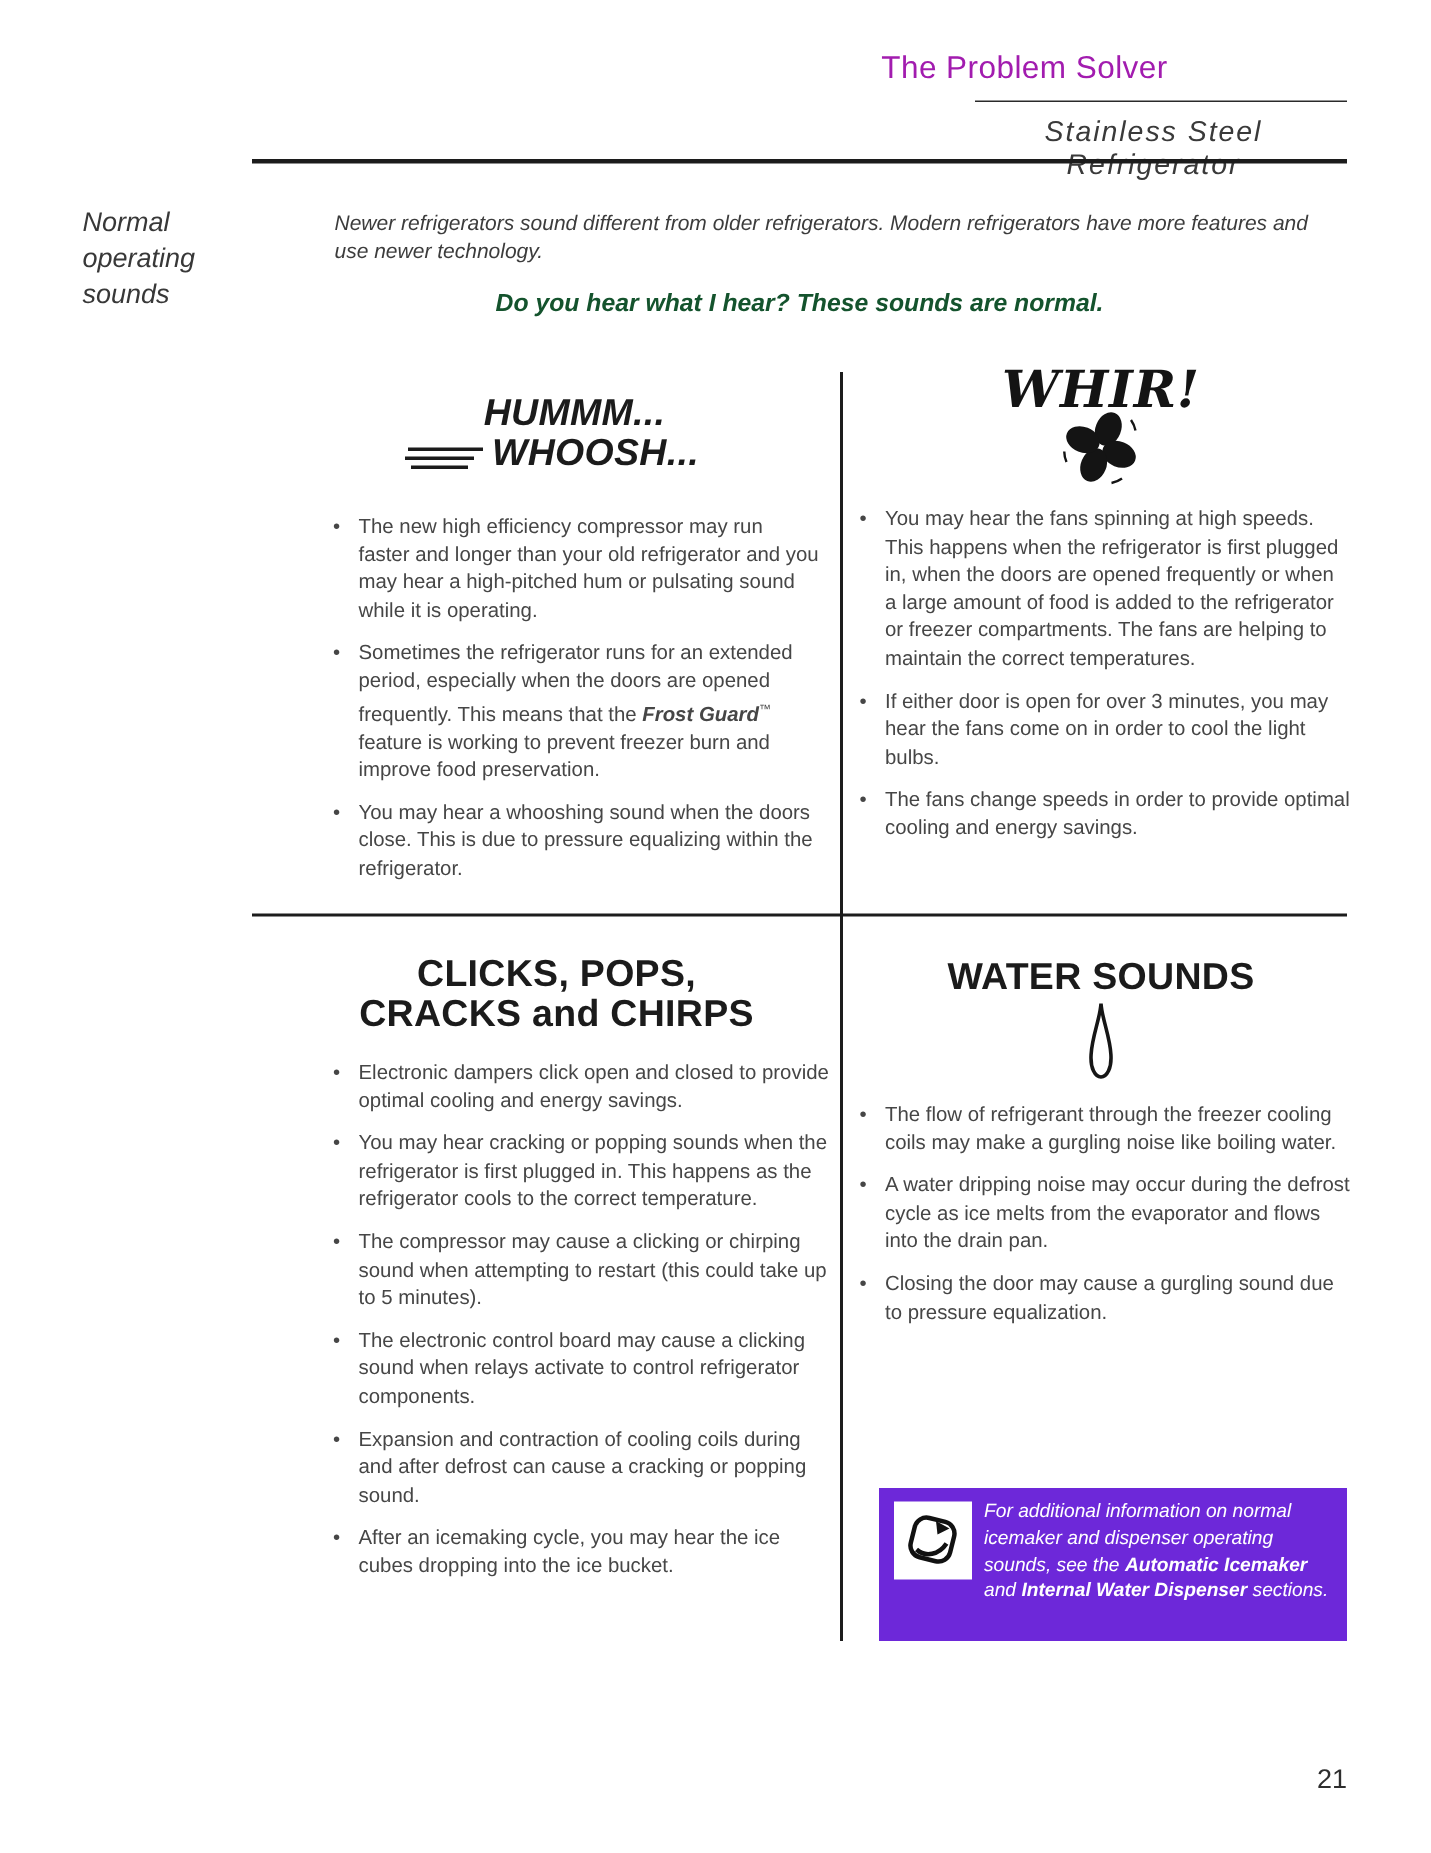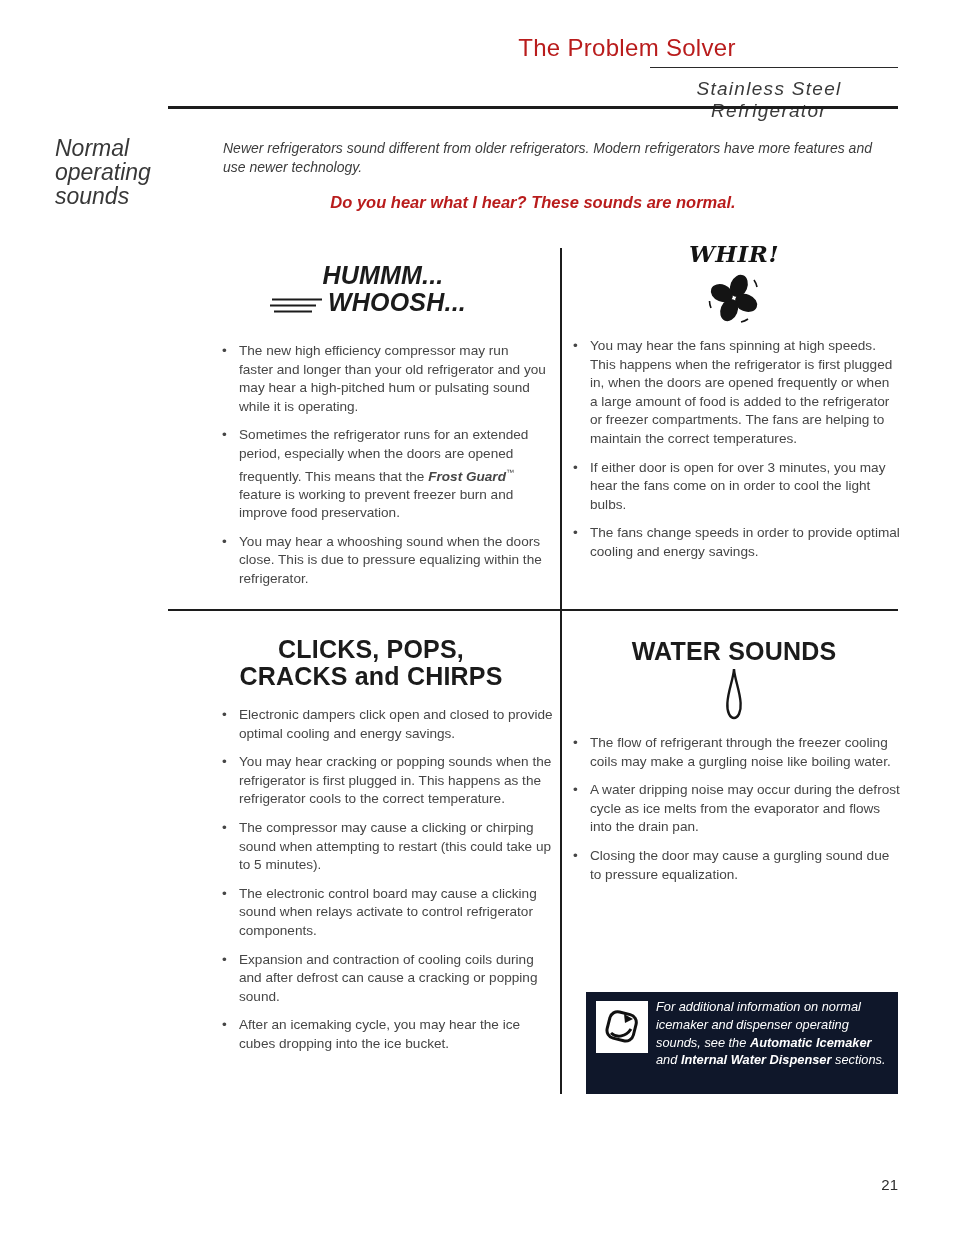--- a/index.html
+++ b/index.html
@@ -4,66 +4,66 @@
 <style>
   * { margin:0; padding:0; box-sizing:border-box; }
   html,body { background:#ffffff; }
   body {
     width:954px; height:1235px; position:relative; overflow:hidden;
     font-family:"Liberation Sans", sans-serif; color:#464646;
   }
   .abs { position:absolute; }
 
   
-  .doc-title { left:472px; top:34px; width:310px; text-align:center;
-    font-size:24px; font-weight:400; color:#b91c1c; letter-spacing:0.3px; }
+  .doc-title { left:528px; top:34px; width:310px; text-align:center;
+    font-size:21px; font-weight:400; color:#a21caf; letter-spacing:0.3px; }
   .rule-thin { left:650px; top:67px; width:248px; height:1px; background:#2a2a2a; }
   .doc-subtitle { left:640px; top:78px; width:258px; text-align:center;
     font-size:19px; font-style:italic; letter-spacing:1.3px; color:#3a3a3a; }
   .rule-thick { left:168px; top:106px; width:730px; height:3px; background:#1c1c1c; }
 
   
   .sidebar-title { left:55px; top:136px; width:105px;
-    font-size:23px; font-style:italic; line-height:24px; color:#383838; }
+    font-size:18px; font-style:italic; line-height:24px; color:#383838; }
   .intro-par { left:223px; top:139px; width:672px;
     font-size:14px; font-style:italic; line-height:18.5px; color:#3c3c3c; }
   .tagline { left:168px; top:193px; width:730px; text-align:center;
-    font-size:16.5px; font-style:italic; font-weight:bold; color:#b91c1c; }
+    font-size:16.5px; font-style:italic; font-weight:bold; color:#14532d; }
 
   
   .v-divider { left:560px; top:248px; width:2px; height:846px; background:#1c1c1c; }
   .h-divider { left:168px; top:609px; width:730px; height:2px; background:#1c1c1c; }
 
   
   .h-big { font-weight:bold; font-size:25px; line-height:27px;
     color:#1b1b1b; text-align:center; letter-spacing:0.2px; }
   .h-italic { font-style:italic; }
   .whir-title { font-family:"DejaVu Serif", serif; font-style:italic; font-weight:bold;
-    font-size:23px; color:#141414; text-align:center; letter-spacing:0.5px; }
+    font-size:34px; color:#141414; text-align:center; letter-spacing:0.5px; }
   .icon-row { text-align:center; }
   .whoosh-wrap { position:relative; display:inline-block;margin-left:28px; }
   .speed-lines { position:absolute; left:-58px; top:8px; }
 
   
   .bullets { font-size:13.6px; line-height:18.6px; color:#464646; }
   .bullet { display:flex; margin-bottom:10px; }
   .bullet::before { content:"\2022"; flex:0 0 17px; color:#464646; }
   .bi { font-weight:bold; font-style:italic; }
   sup.tm { font-size:8px; vertical-align:super; }
 
   
-  .note-box { left:586px; top:992px; width:312px; height:102px; background:#0f172a; }
+  .note-box { left:586px; top:992px; width:312px; height:102px; background:#6d28d9; }
   .note-icon-tile { position:absolute; left:10px; top:9px; width:52px; height:52px;
     background:#ffffff; display:flex; align-items:center; justify-content:center; }
   .note-text { position:absolute; left:70px; top:6px; width:236px;
     font-size:12.8px; font-style:italic; line-height:17.8px; color:#ffffff; }
   .note-text b { font-weight:bold; }
 
   .page-num { left:870px; top:1176px; width:28px; text-align:right;
-    font-size:15px; color:#2e2e2e; }
+    font-size:18px; color:#2e2e2e; }
 </style>
 </head>
 <body>
 
 <div class="abs doc-title">The Problem Solver</div>
 <div class="abs rule-thin"></div>
 <div class="abs doc-subtitle">Stainless Steel Refrigerator</div>
 <div class="abs rule-thick"></div>
 
 <div class="abs sidebar-title">Normal operating sounds</div>

